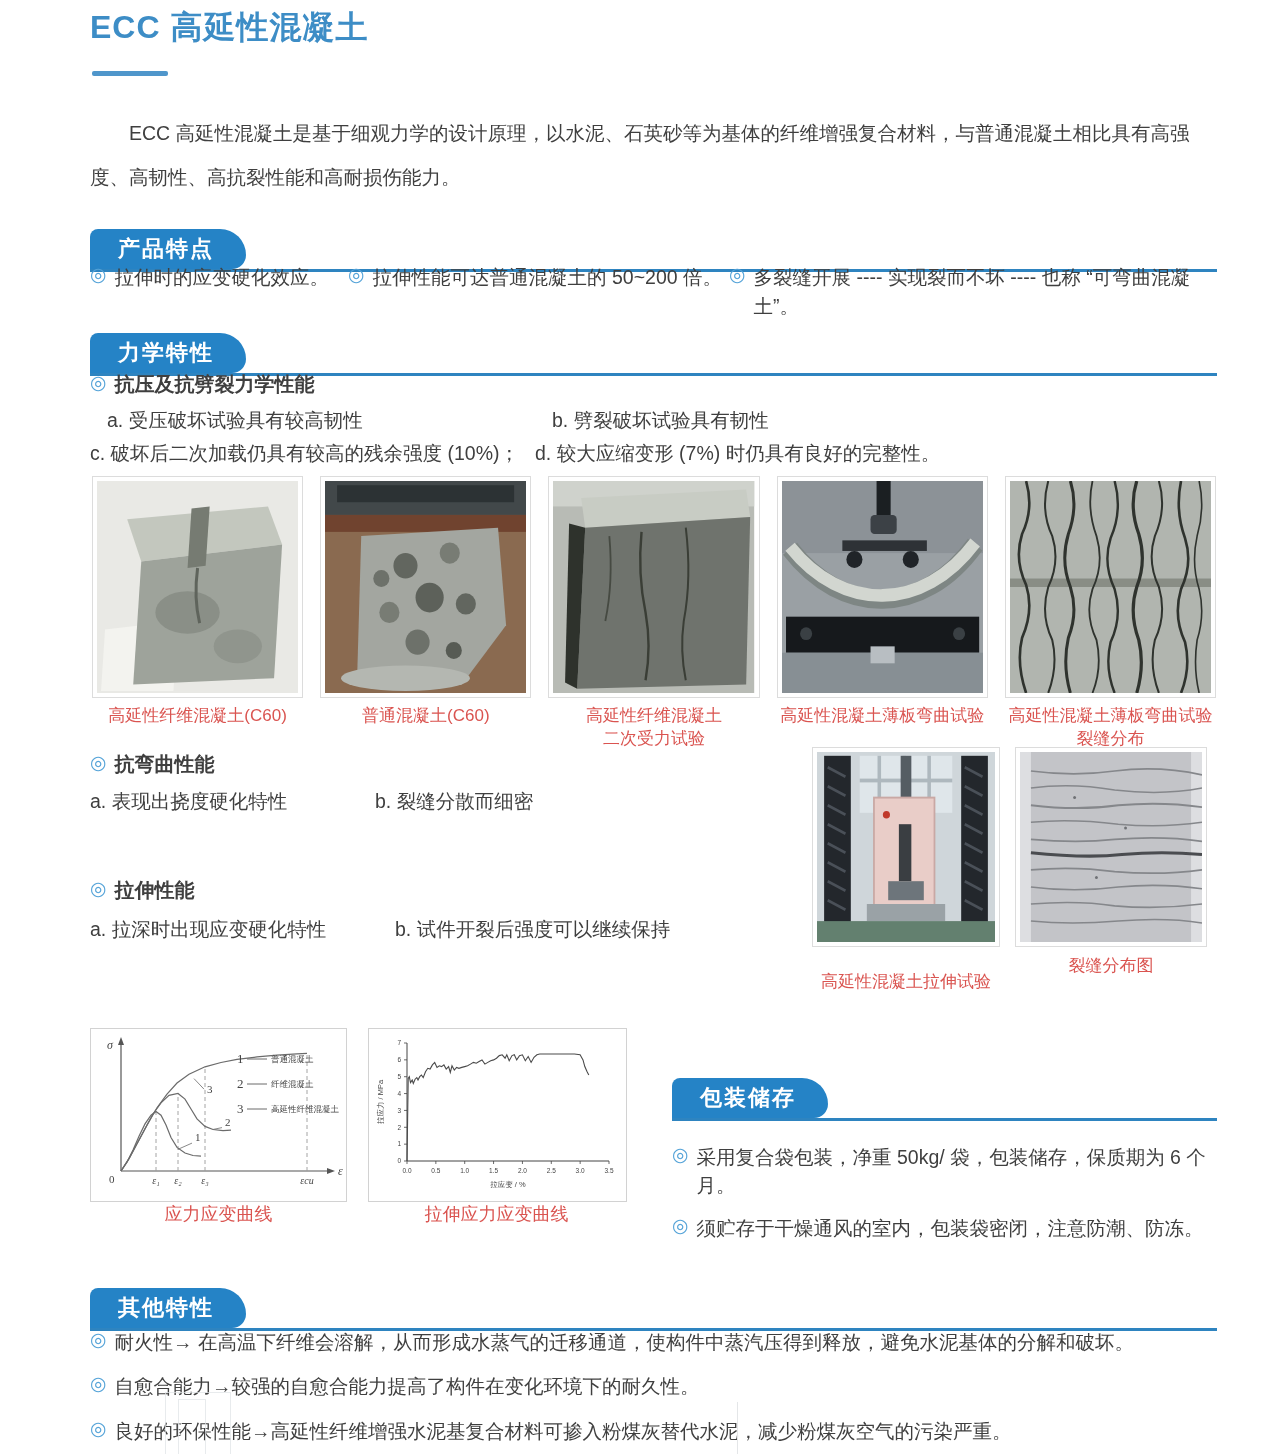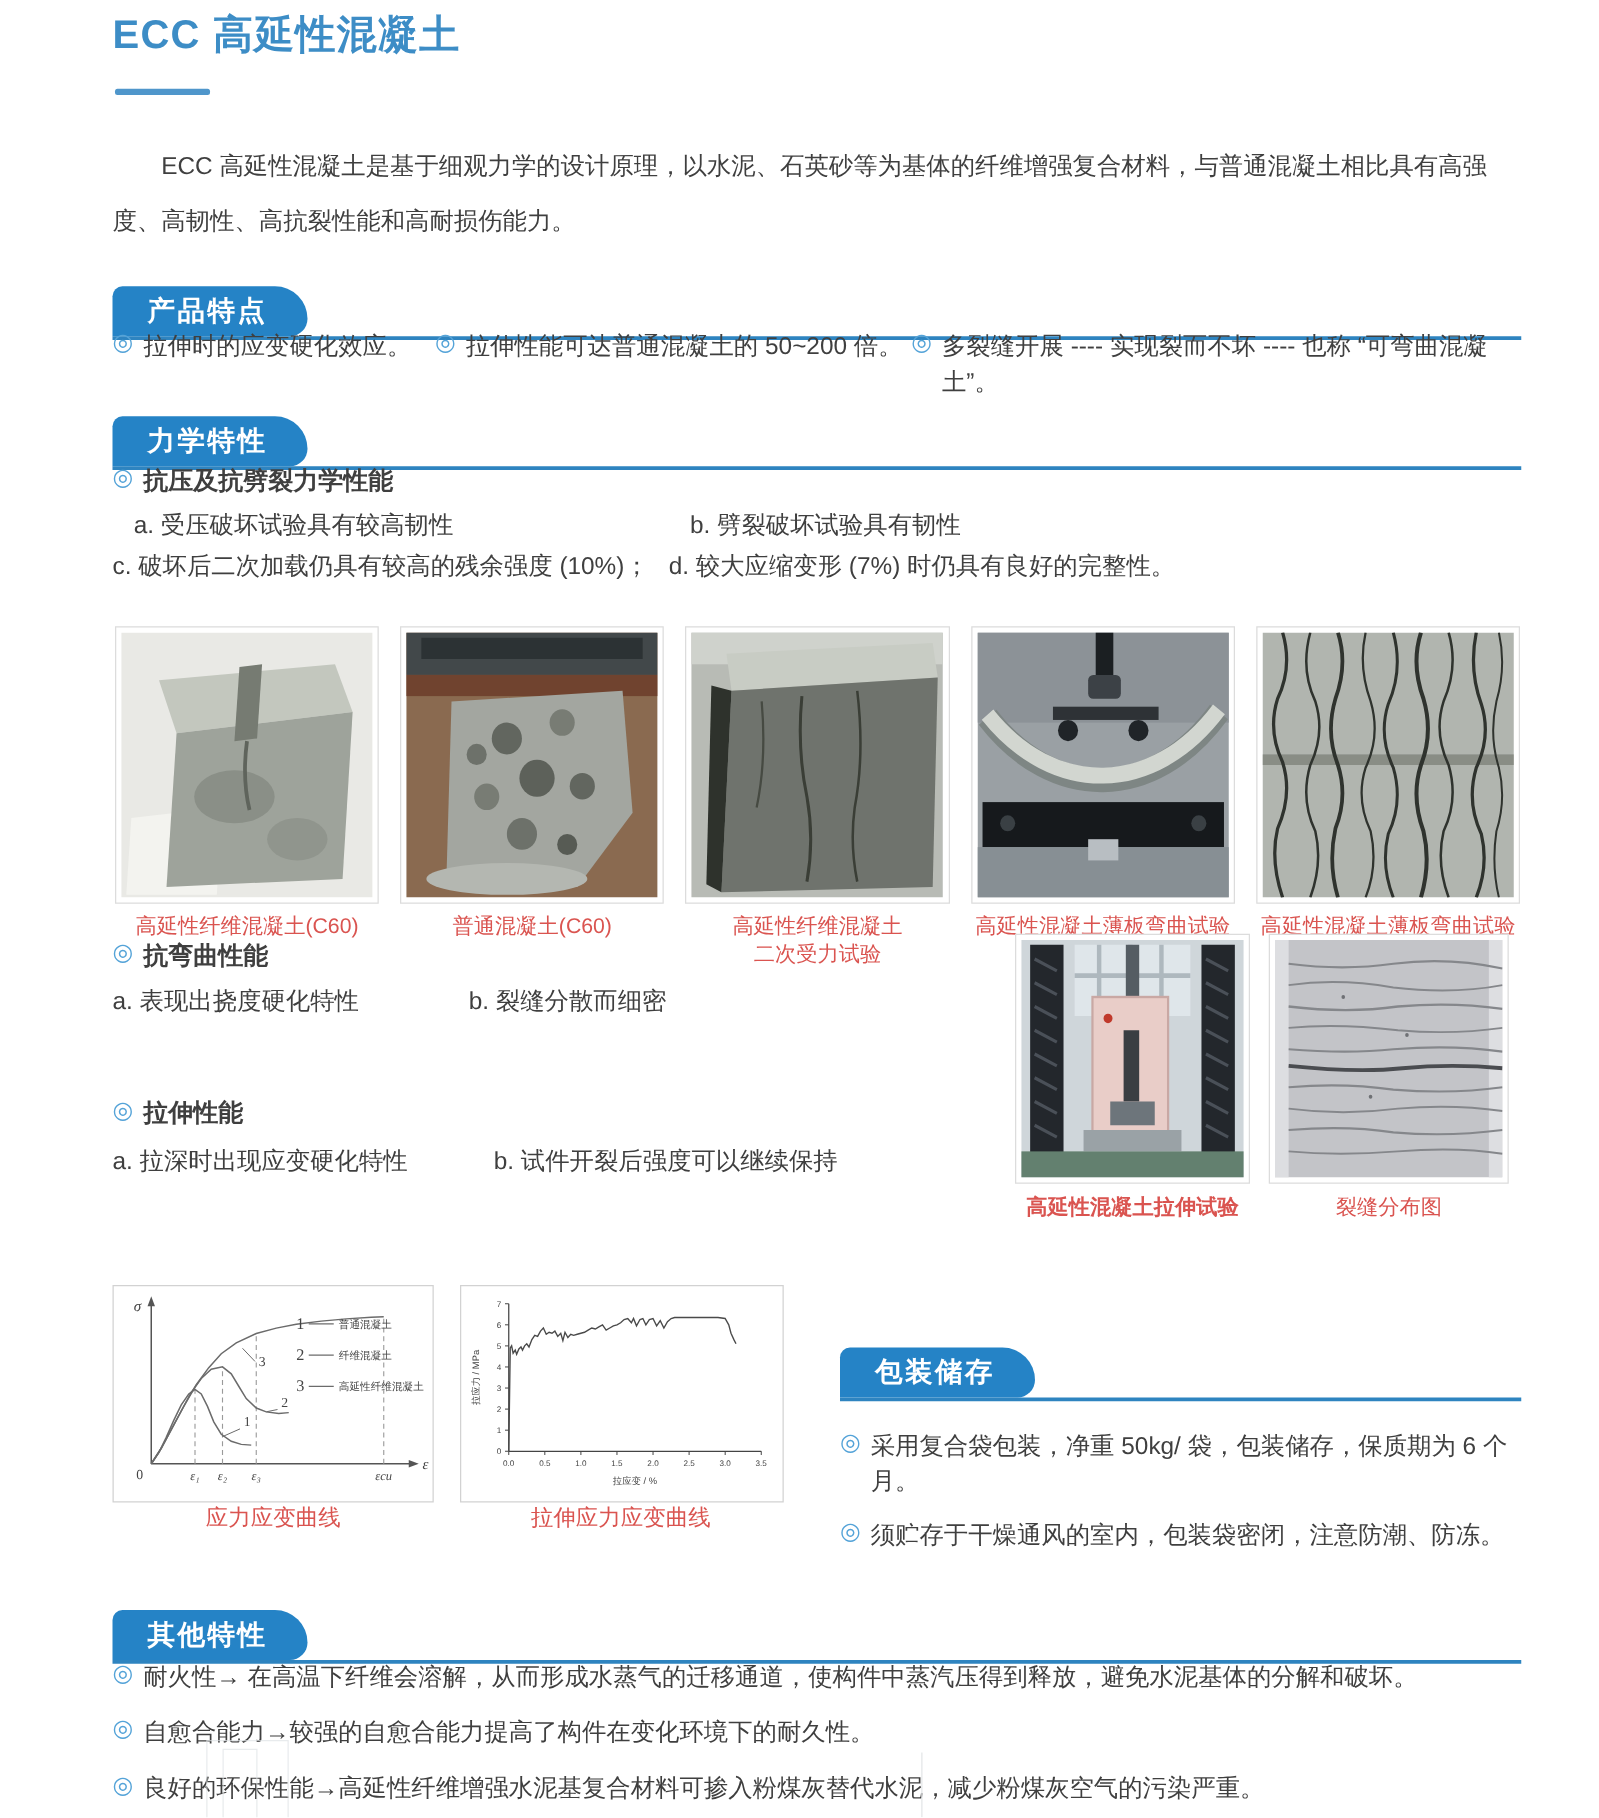--- a/index.html
+++ b/index.html
@@ -18,21 +18,21 @@
 
   .bullet-row{display:flex;align-items:flex-start;}
   .bullet-icon{color:#54a3d8;margin-right:8px;font-size:19px;flex:none;}
   .b-text{font-size:19.5px;line-height:1.5;color:#3f3f3f;}
   .sub-heading{font-size:20px;font-weight:bold;color:#3f3f3f;}
 
   .fig{background:#ffffff;border:1px solid #dcdcdc;padding:4px;box-sizing:border-box;}
   .fig svg{display:block;width:100%;height:100%;}
   .caption{color:#da5450;font-size:17px;text-align:center;line-height:1.35;white-space:pre-line;}
 
-  .photo-row{left:92px;top:476px;width:1124px;display:flex;gap:17px;margin-top:25px;}
+  .photo-row{left:92px;top:476px;width:1124px;display:flex;gap:17px;}
   .photo-cell{flex:1;display:flex;flex-direction:column;}
   .photo-cell .fig{height:222px;}
   .photo-cell .caption{margin-top:7px;}
 
   .mid-zone{left:90px;top:745px;width:1128px;height:282px;}
   .chart-zone{left:90px;top:1022px;width:1128px;height:230px;}
   .chart-fig{position:absolute;width:255px;height:172px;background:#ffffff;border:1px solid #d2d2d2;}
   .chart-cap{position:absolute;width:257px;top:180px;font-size:18px;}
 
   .pk-text{font-size:19.5px;line-height:1.45;}
@@ -219,21 +219,21 @@
           <path d="M83,8 l10,5 M83,18 l10,5 M83,28 l10,5 M83,38 l10,5 M83,48 l10,5 M83,58 l10,5 M83,68 l10,5 M83,78 l10,5" stroke="#4a5058" stroke-width="1.4"></path>
           <rect x="47" y="2" width="6" height="24" fill="#555d63"></rect>
           <rect x="32" y="24" width="34" height="58" fill="#e9cdc8" stroke="#c9a8a4" stroke-width="1"></rect>
           <circle cx="39" cy="33" r="2" fill="#c0392b"></circle>
           <rect x="46" y="38" width="7" height="30" fill="#3a3e42"></rect>
           <rect x="40" y="68" width="20" height="10" fill="#6d757b"></rect>
           <rect x="28" y="80" width="44" height="9" fill="#9aa2a6"></rect>
           <rect x="0" y="89" width="100" height="11" fill="#63806f"></rect>
         </svg>
       </div>
-      <div class="caption" style="margin-top:8px;font-weight:bold;">高延性混凝土拉伸试验</div>
+      <div class="caption" style="margin-top:24px;">高延性混凝土拉伸试验</div>
     </div>
     <div style="position:absolute;left:925px;top:2px;width:192px;">
       <div class="fig" style="height:200px;">
         <svg viewBox="0 0 100 100" preserveAspectRatio="none">
           <rect width="100" height="100" fill="#c3c4c8"></rect>
           <rect x="0" y="0" width="6" height="100" fill="#dddee1"></rect>
             <rect x="94" y="0" width="6" height="100" fill="#dddee1"></rect>
           <path d="M6,10 q24,3 46,0 q24,-3 48,2" stroke="#85878b" stroke-width="0.9" fill="none"></path>
           <path d="M6,19 q22,-3 46,1 q26,3 48,-1" stroke="#85878b" stroke-width="0.8" fill="none"></path>
           <path d="M6,28 q26,3 48,0 q24,-2 46,1" stroke="#85878b" stroke-width="1" fill="none"></path>

